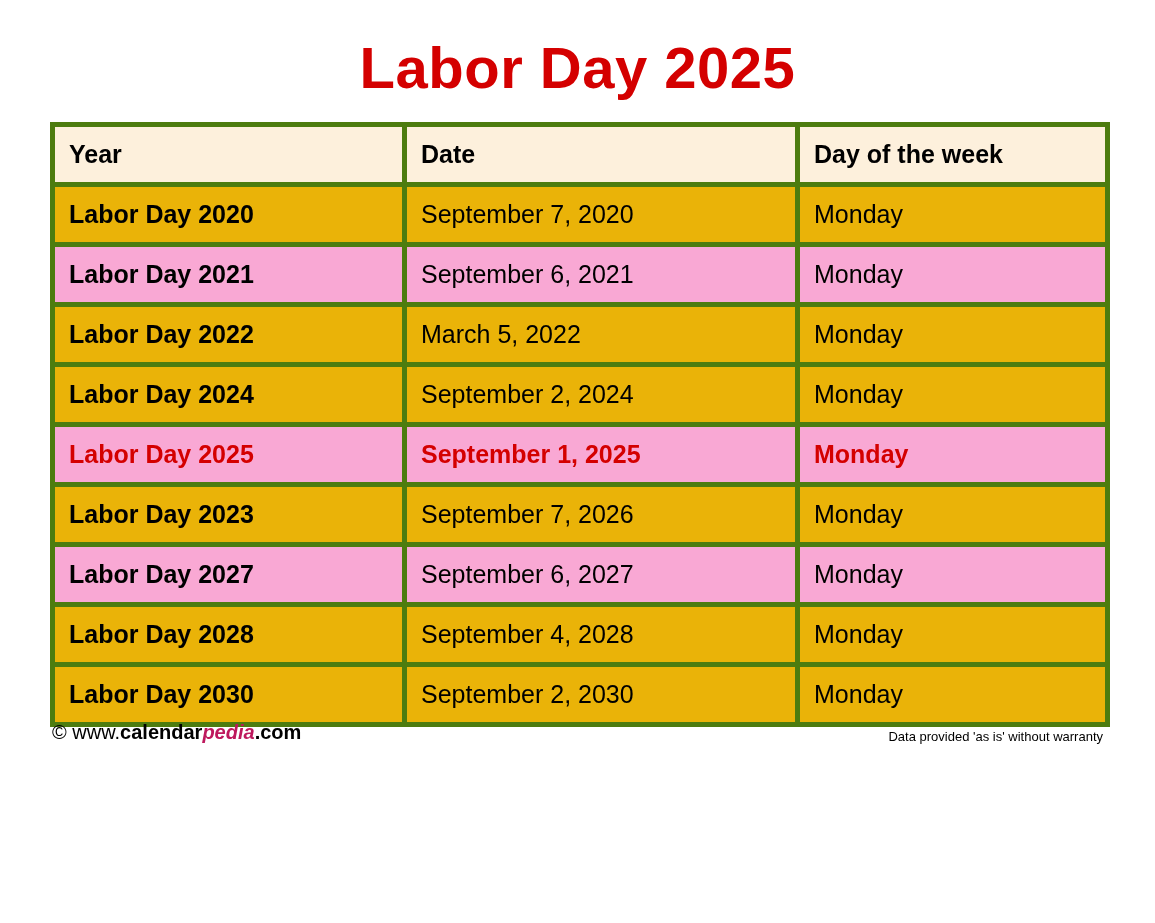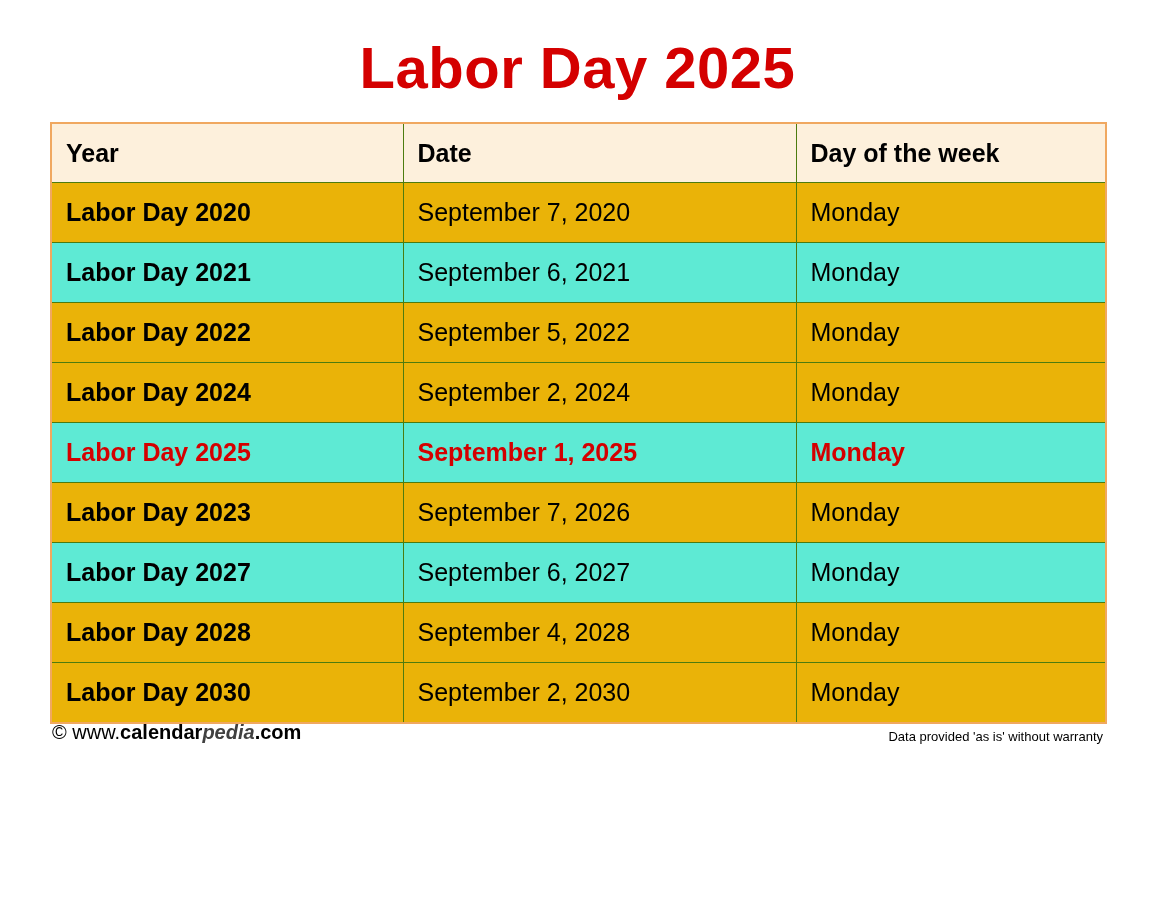--- a/index.html
+++ b/index.html
@@ -37,21 +37,21 @@
     box-sizing: border-box;
   }
   table.holiday-table {
     width: 1055px;
     border-collapse: collapse;
     table-layout: fixed;
     border: 2px solid #f0a860;
   }
   table.holiday-table th,
   table.holiday-table td {
-    border: 1px solid #4d7c0f;
+    border: 5px solid #4d7c0f;
     height: 60px;
     padding: 0 14px;
     font-size: 25px;
     vertical-align: middle;
     box-sizing: border-box;
     white-space: nowrap;
     overflow: hidden;
   }
   table.holiday-table col.c-year { width: 352px; }
   table.holiday-table col.c-date { width: 393px; }
@@ -60,21 +60,21 @@
   thead th {
     background: #fdf0dc;
     font-weight: bold;
     text-align: left;
     font-size: 26px;
   }
   tbody tr.odd td {
     background: #eab308;
   }
   tbody tr.even td {
-    background: #5eead4;
+    background: #f9a8d4;
   }
   tbody td.col-year {
     font-weight: bold;
   }
   tbody tr.highlight td {
     color: #d40000;
     font-weight: bold;
   }
   .footer {
     position: absolute;
@@ -87,21 +87,21 @@
     display: flex;
     align-items: flex-end;
     justify-content: space-between;
   }
   .copyright {
     font-size: 20px;
     color: #000000;
     white-space: nowrap;
   }
   .copyright .brand-ped {
-    color: #404040;
+    color: #be185d;
     font-style: italic;
     font-weight: bold;
   }
   .copyright .brand-cal,
   .copyright .brand-com {
     font-weight: bold;
   }
   .disclaimer {
     font-size: 13px;
     color: #000000;
@@ -135,21 +135,21 @@
             <td class="col-date">September 7, 2020</td>
             <td class="col-dow">Monday</td>
           </tr>
           <tr class="even">
             <td class="col-year">Labor Day 2021</td>
             <td class="col-date">September 6, 2021</td>
             <td class="col-dow">Monday</td>
           </tr>
           <tr class="odd">
             <td class="col-year">Labor Day 2022</td>
-            <td class="col-date">September 5, 2022</td>
+            <td class="col-date">March 5, 2022</td>
             <td class="col-dow">Monday</td>
           </tr>
           <tr class="odd">
             <td class="col-year">Labor Day 2024</td>
             <td class="col-date">September 2, 2024</td>
             <td class="col-dow">Monday</td>
           </tr>
           <tr class="even highlight">
             <td class="col-year">Labor Day 2025</td>
             <td class="col-date">September 1, 2025</td>

